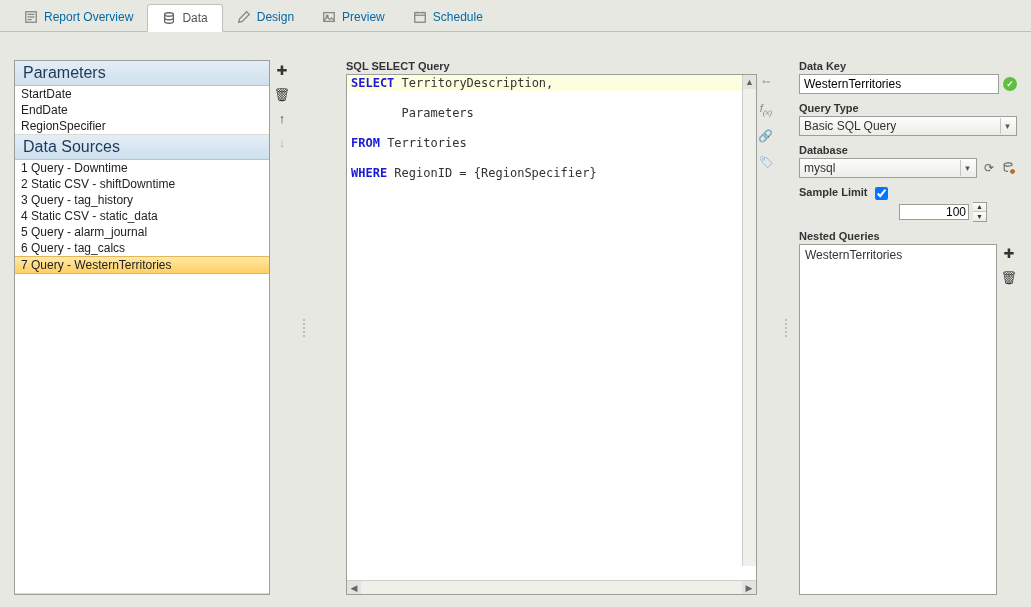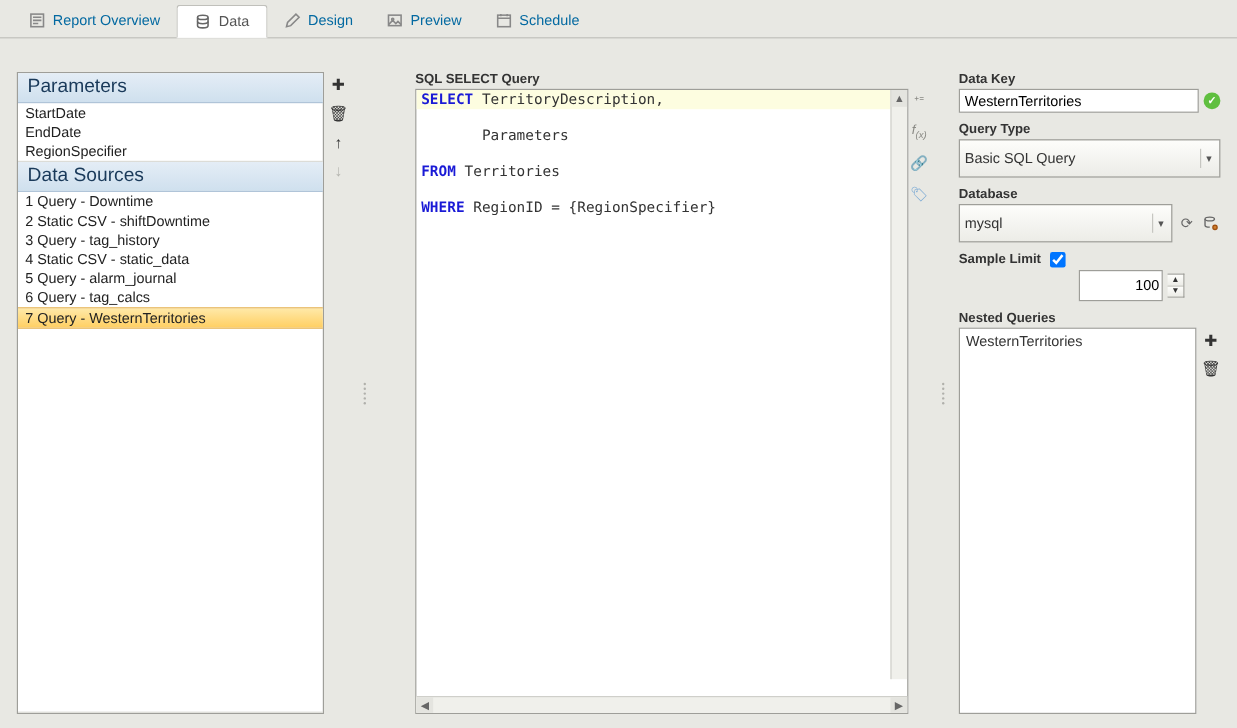--- a/index.html
+++ b/index.html
@@ -182,21 +182,21 @@
     flex:1;
     height: 20px;
     border: 1px solid #9e9e99;
     background:#fff;
     padding: 0 4px;
     font-size: 12px;
     font-family: inherit;
   }
   .select {
     flex:1;
-    height: 32px;
+    height: 20px;
     display:flex; align-items:center; justify-content:space-between;
     border:1px solid #9e9e99;
     background: linear-gradient(#fdfdfb,#ececE7);
     padding: 0 2px 0 4px;
     font-size: 12px;
     cursor: pointer;
   }
   .select .chev {
     width:14px; height:16px; border-left:1px solid #c6c6c1;
     display:flex; align-items:center; justify-content:center; font-size:9px; color:#555;
@@ -205,21 +205,21 @@
     width:14px; height:14px; border-radius:50%;
     background:#5fbf3f; display:flex; align-items:center; justify-content:center;
     color:#fff; font-size:9px; font-weight:bold;
   }
   .iconbtn {
     width:16px; height:16px; display:flex; align-items:center; justify-content:center;
     color:#666; cursor:pointer; font-size:12px;
   }
   .chk { width:13px; height:13px; }
   .numinput {
-    width: 70px; height:26px; border:1px solid #9e9e99; background:#fff;
+    width: 70px; height:16px; border:1px solid #9e9e99; background:#fff;
     text-align:right; padding:0 2px; font-size:12px; font-family:inherit;
   }
   .spinner {
     width:14px; height:20px; display:flex; flex-direction:column;
     border:1px solid #9e9e99; border-left:none;
   }
   .spinner div {
     flex:1; display:flex; align-items:center; justify-content:center;
     font-size:7px; background:linear-gradient(#fdfdfb,#ececE7); cursor:pointer;
   }

